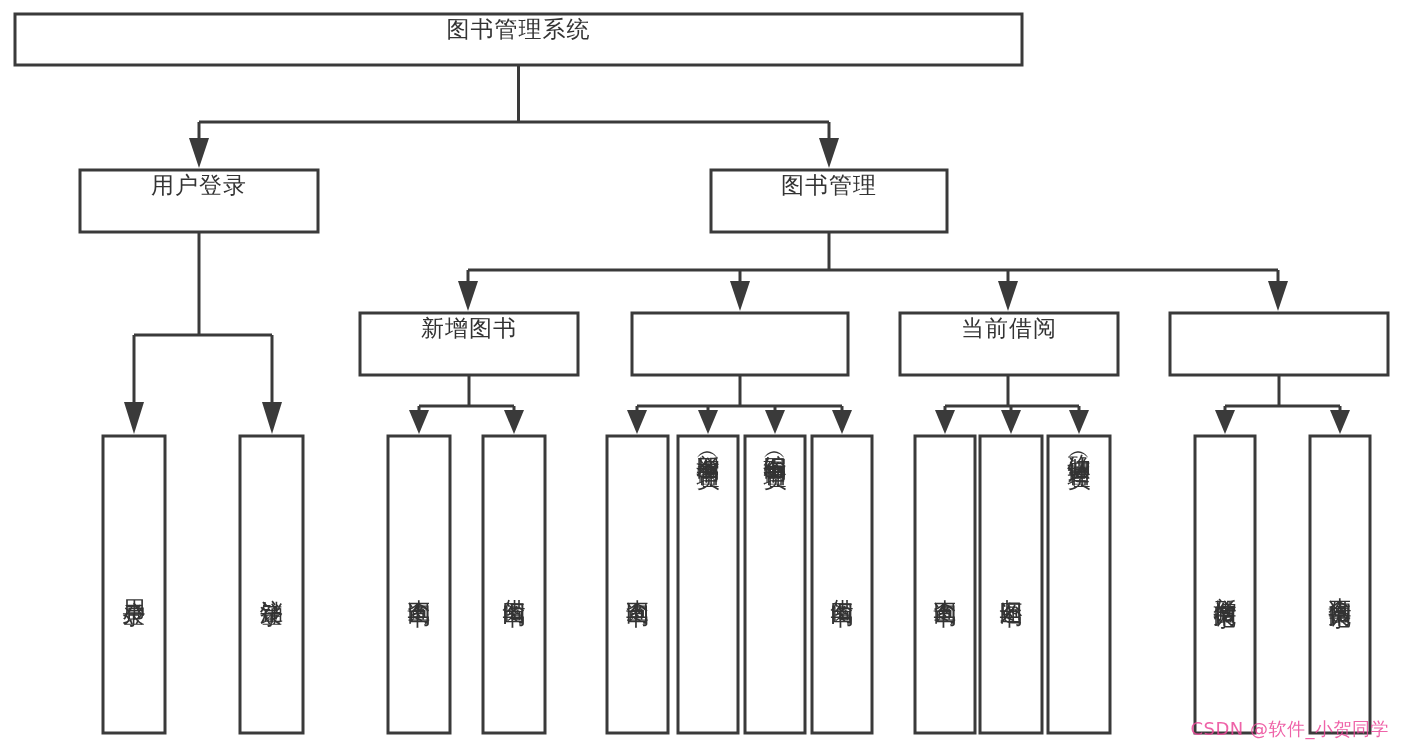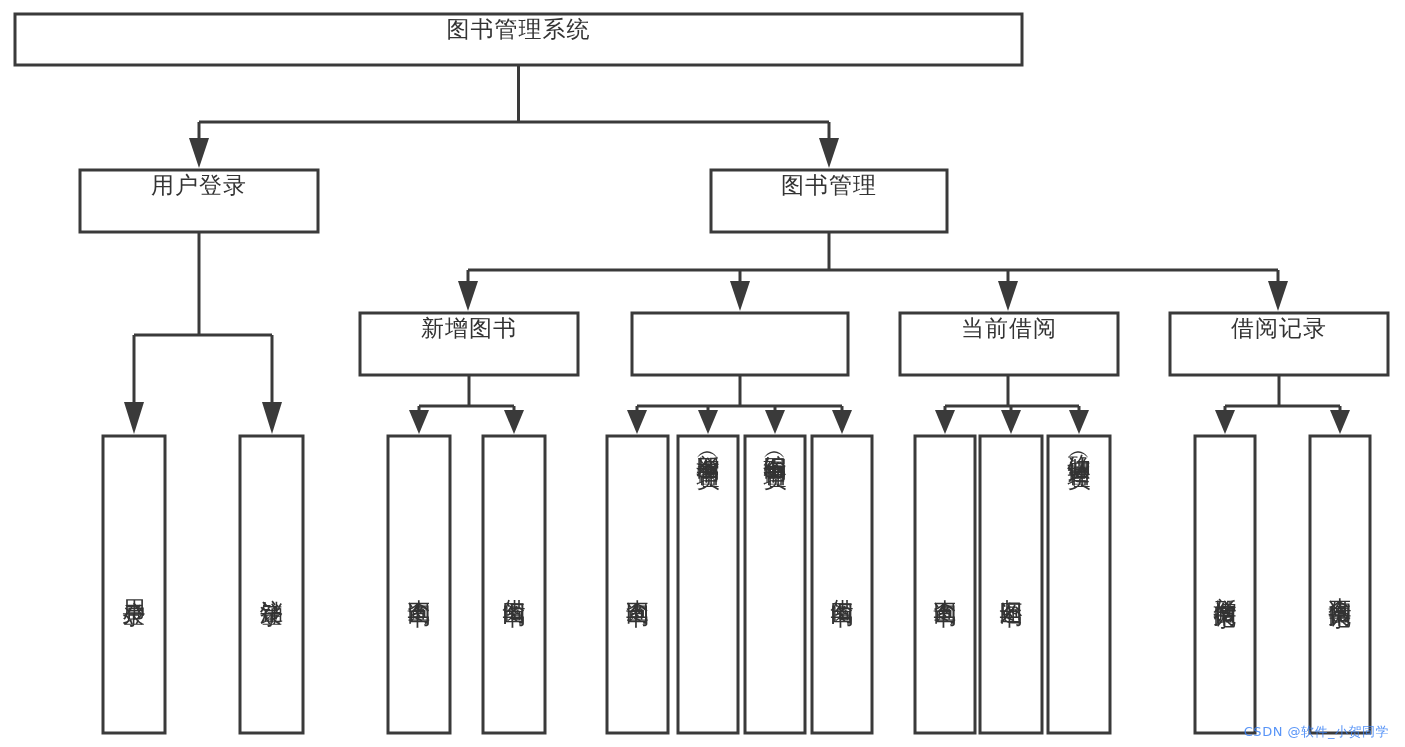--- a/index.html
+++ b/index.html
@@ -72,22 +72,22 @@
     font-size: 23px;
     color: #333333;
     letter-spacing: 1px;
     white-space: nowrap;
   }
   #watermark {
     position: absolute;
     right: 16px;
     bottom: 6px;
     font-family: "DejaVu Sans", "Liberation Sans", sans-serif;
-    font-size: 13px;
-    color: #3b82f6;
+    font-size: 18px;
+    color: #ec4899;
     letter-spacing: 0.5px;
     white-space: nowrap;
     opacity: 0.85;
   }
 </style>
 </head>
 <body>
 
 <div id="diagram-root">
 
@@ -194,23 +194,20 @@
 
   <div class="hlabel-wrap" style="left:360px; top:313px; width:218px; height:62px;">
     <span class="hlabel-text">新增图书</span>
   </div>
 
 
   <div class="hlabel-wrap" style="left:900px; top:313px; width:218px; height:62px;">
     <span class="hlabel-text">当前借阅</span>
   </div>
 
-  <div class="hlabel-wrap" style="left:1170px; top:313px; width:218px; height:62px;">
-    <span class="hlabel-text">借阅记录</span>
-  </div>
 
   <div class="vlabel-wrap" style="left:103px; top:436px; width:62px; height:297px;">
     <span class="vlabel-text">用户登录</span>
   </div>
 
   <div class="vlabel-wrap" style="left:240px; top:436px; width:63px; height:297px;">
     <span class="vlabel-text">注销登录</span>
   </div>
 
   <div class="vlabel-wrap" style="left:388px; top:436px; width:62px; height:297px;">

